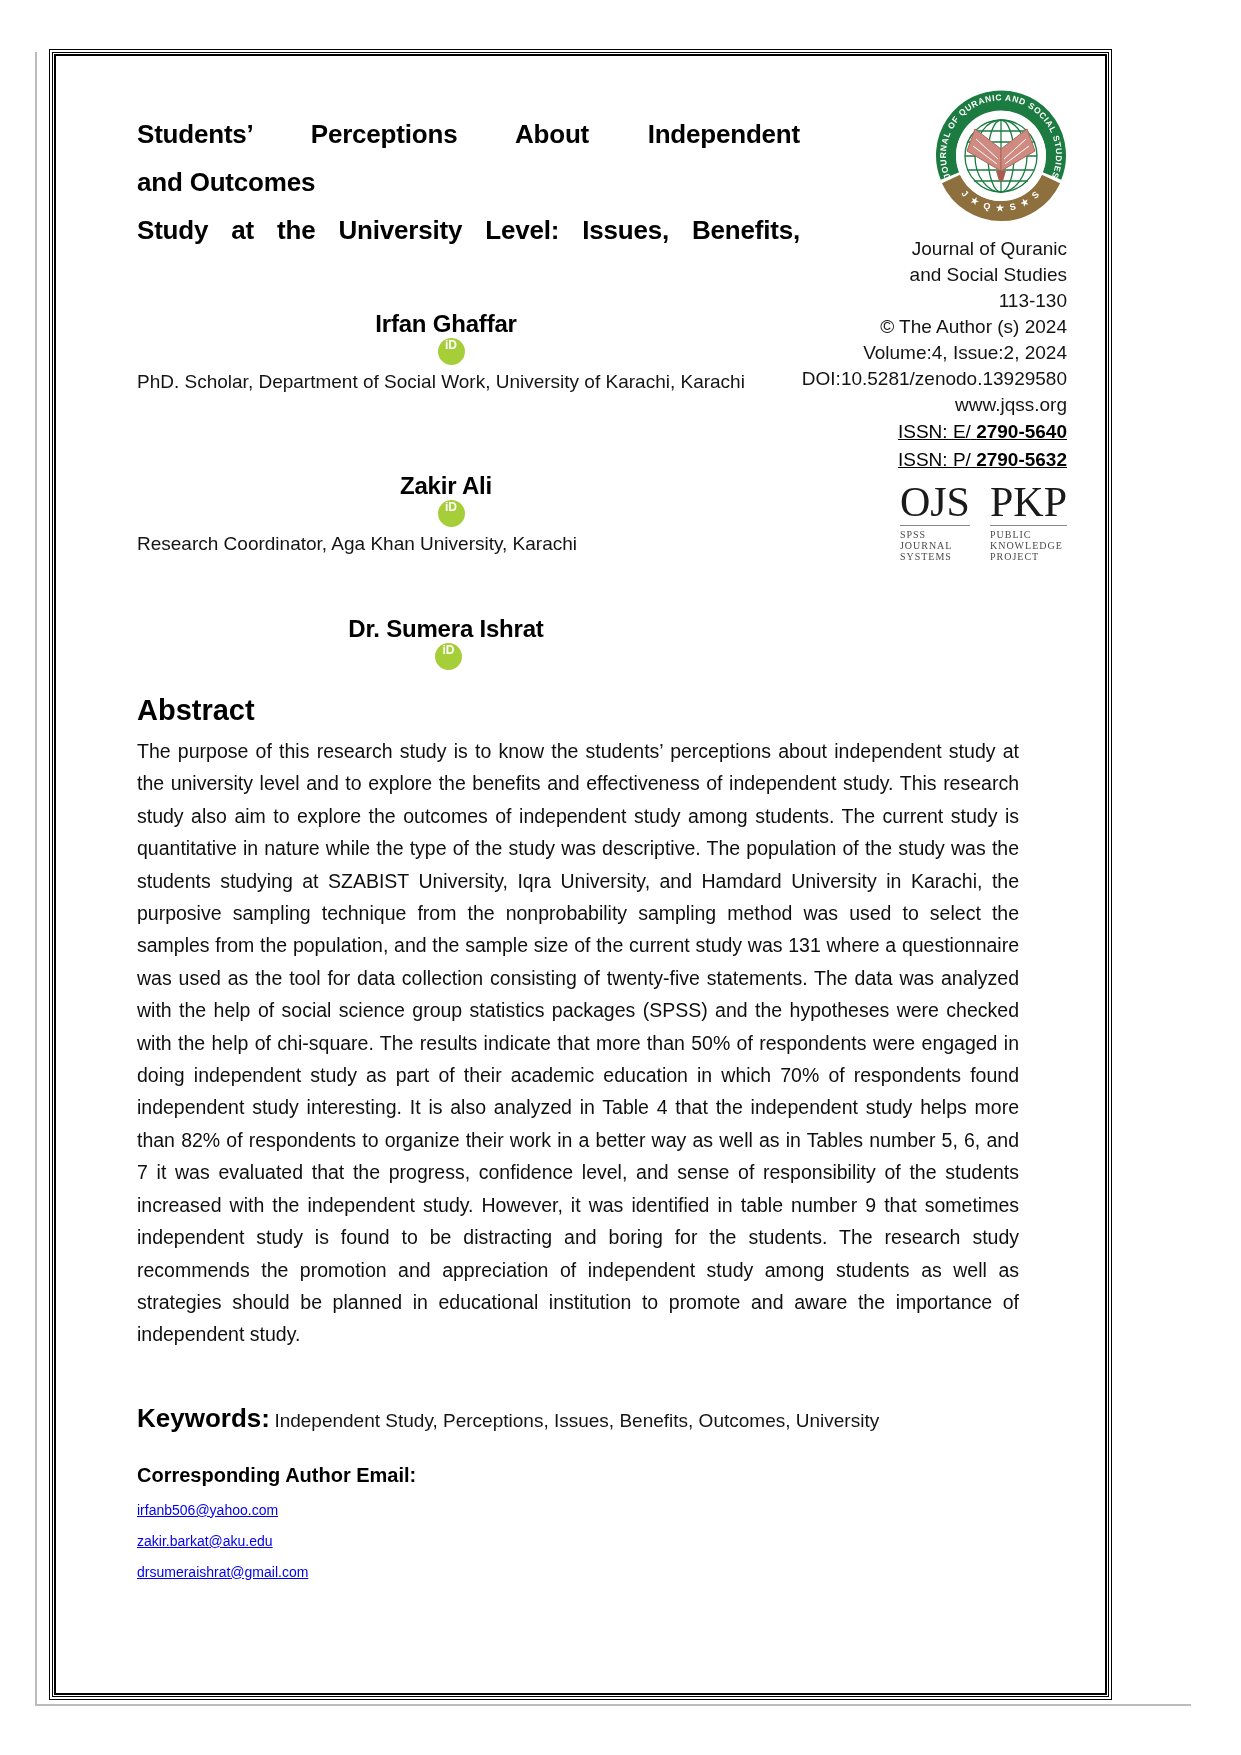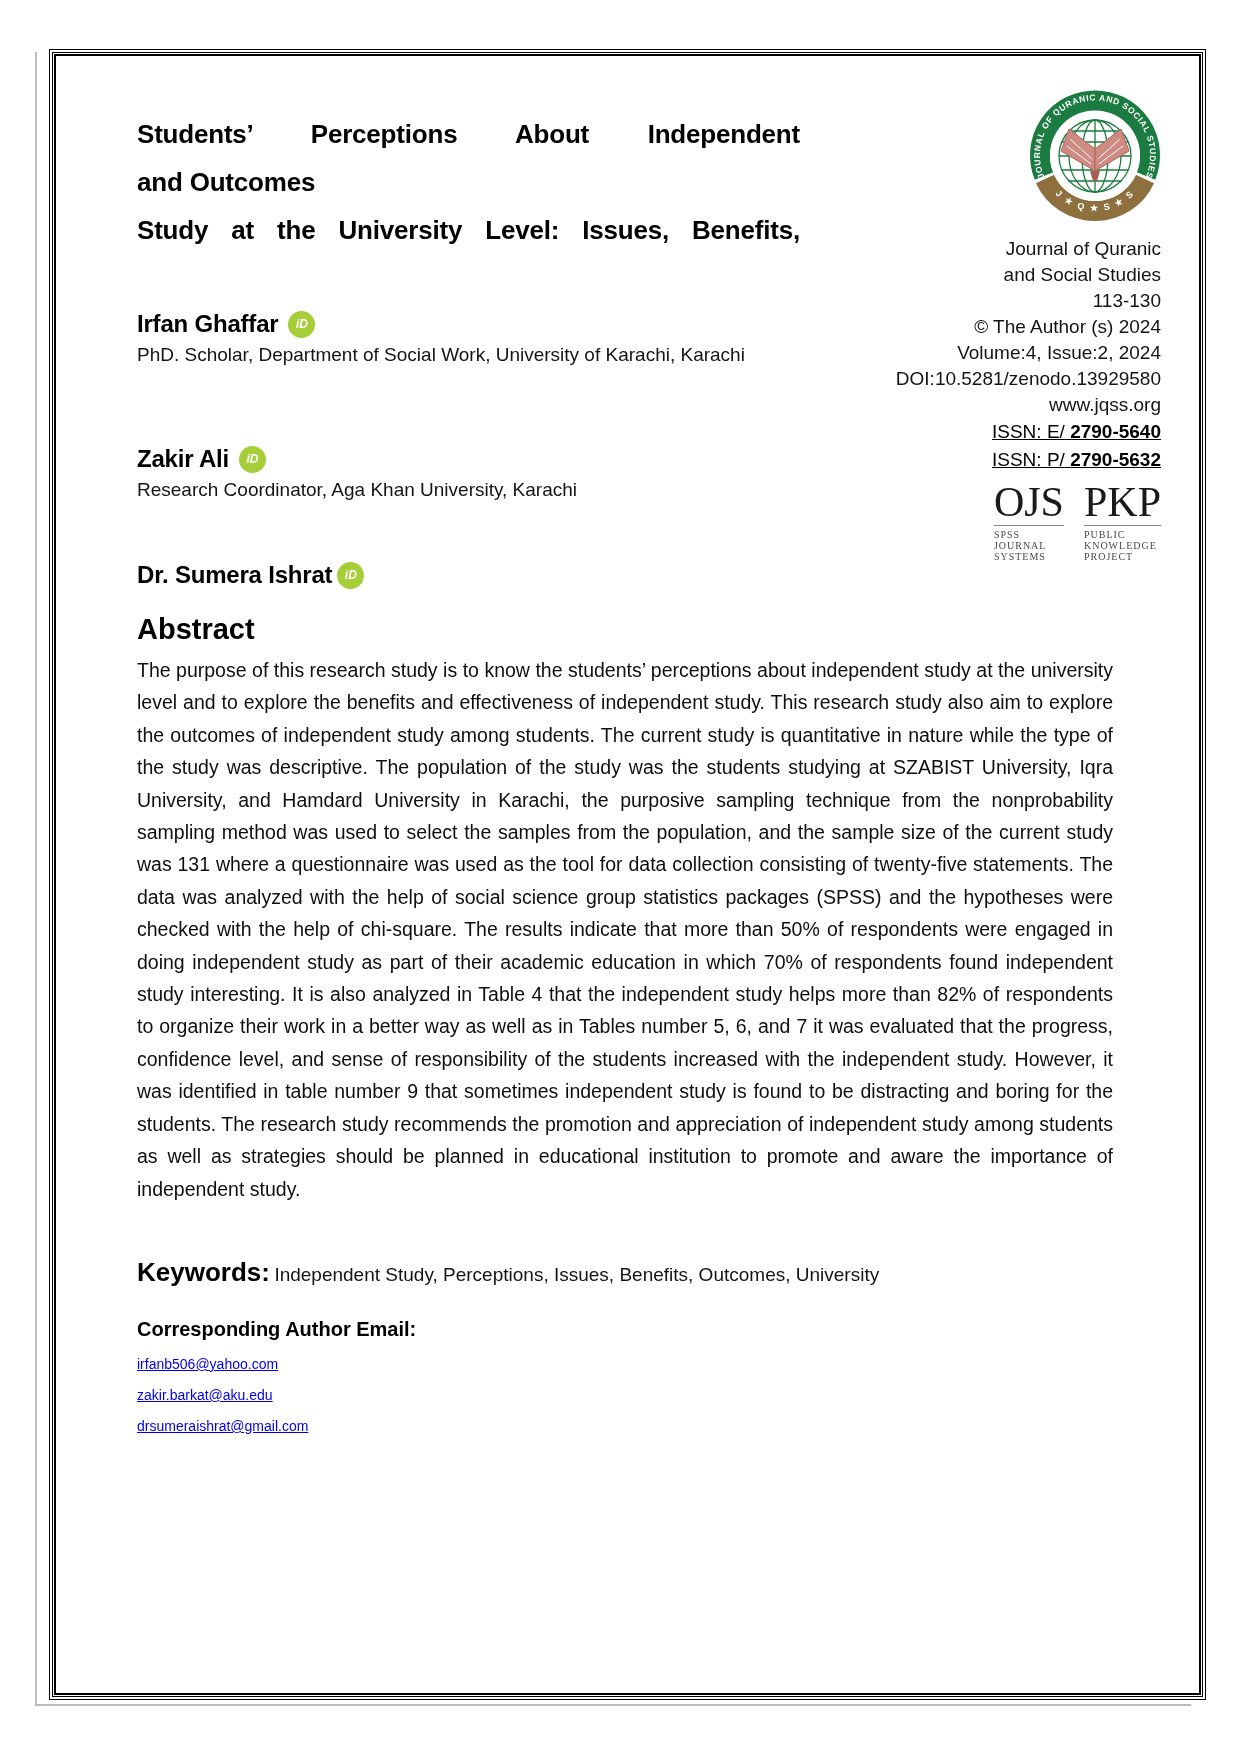--- a/index.html
+++ b/index.html
@@ -1,42 +1,42 @@
 <!DOCTYPE html>
 <html><head>
 <meta charset="utf-8">
 <style>
   html,body{margin:0;padding:0;background:#fff;}
   .page{position:relative;width:1241px;height:1755px;background:#fff;
         font-family:"Liberation Sans",sans-serif;color:#111;overflow:hidden;}
   .shadow-left{position:absolute;left:35px;top:52px;width:2px;height:1654px;background:#bbb;}
   .shadow-bottom{position:absolute;left:35px;top:1704px;width:1156px;height:2px;background:#bbb;}
-  .f1{position:absolute;left:49px;top:49px;width:1157px;height:1651px;
+  .f1{position:absolute;left:49px;top:49px;width:1063px;height:1651px;
       border:1px solid #000;padding:2px;box-sizing:border-box;background:#fff;}
   .f2{border:1px solid #000;padding:1px;width:100%;height:100%;box-sizing:border-box;}
   .f3{border:2px solid #000;width:100%;height:100%;box-sizing:border-box;overflow:hidden;}
   .content{padding:34px 38px 0 81px;}
 
   .header{display:grid;grid-template-columns:1fr 312px;}
   .col-left{min-width:0;}
   .col-right{display:flex;flex-direction:column;align-items:flex-end;text-align:right;}
 
   .title{margin:20px 0 56px 0;width:663px;font-size:26px;line-height:48px;
          font-weight:bold;color:#000;letter-spacing:-0.2px;}
   .title-line{display:block;}
   .title-line.just{text-align:justify;text-align-last:justify;}
 
   .author{margin:0;}
   .author.a1{margin-bottom:79px;}
   .author.a2{margin-bottom:60px;}
   .author.a3{margin-bottom:0;}
-  .author-name-row{display:flex;align-items:center;}
+  .author-name-row{display:flex;align-items:center;flex-direction:column;}
   .author-name{font-size:24px;font-weight:bold;color:#000;letter-spacing:-0.2px;}
-  .orcid{display:inline-flex;align-items:center;justify-content:center;
-         width:27px;height:27px;border-radius:50%;margin-left:10px;flex:0 0 auto;font-style:italic;}
+  .orcid{display:inline-flex;justify-content:center;
+         width:27px;height:27px;border-radius:50%;margin-left:10px;flex:0 0 auto;}
   .orcid-id{color:#fff;font-size:12px;font-weight:bold;letter-spacing:0;}
   .author-affil{font-size:19px;margin-top:6px;color:#141414;}
 
   .journal-info{margin-top:14px;font-size:19px;line-height:26px;color:#141414;}
   .issn-line{font-size:19px;line-height:28px;text-decoration:underline;color:#000;}
   .issn-line b{font-weight:bold;}
   .press-row{display:flex;gap:20px;margin-top:6px;}
   .press{text-align:left;}
   .press .acronym{font-family:"Liberation Serif",serif;font-size:42px;line-height:44px;
                   color:#1a1a1a;border-bottom:1px solid #888;padding-bottom:1px;}

